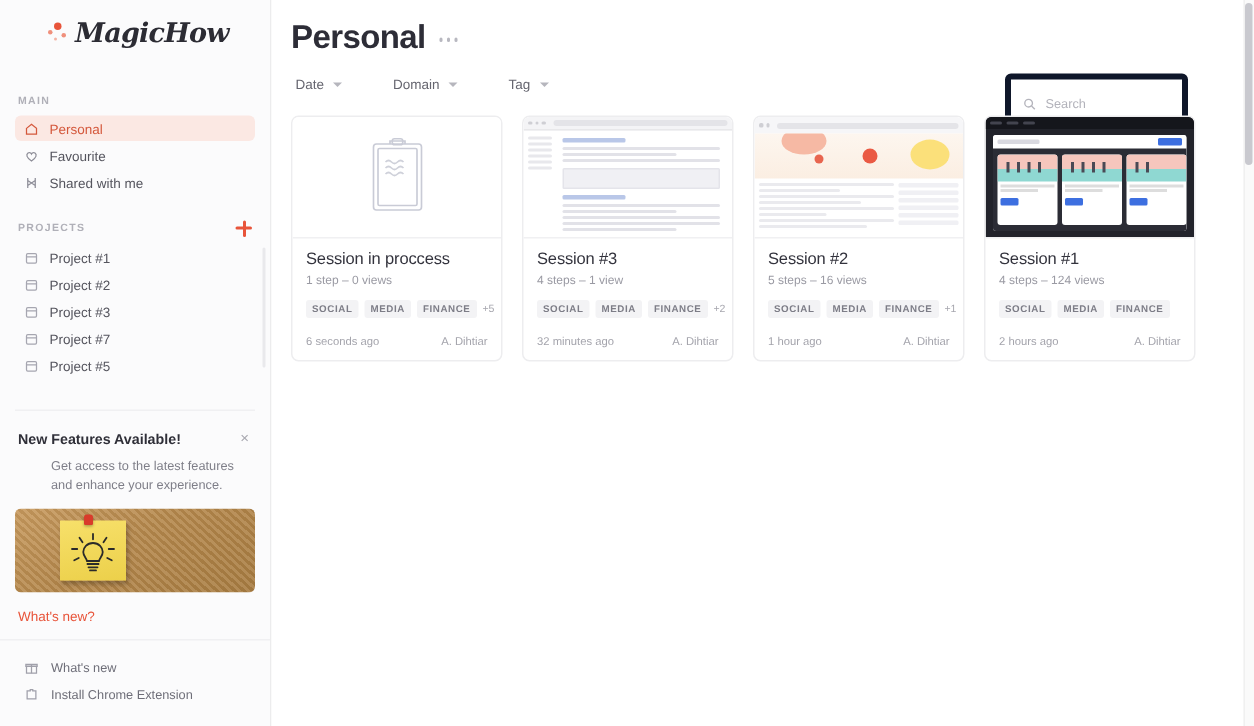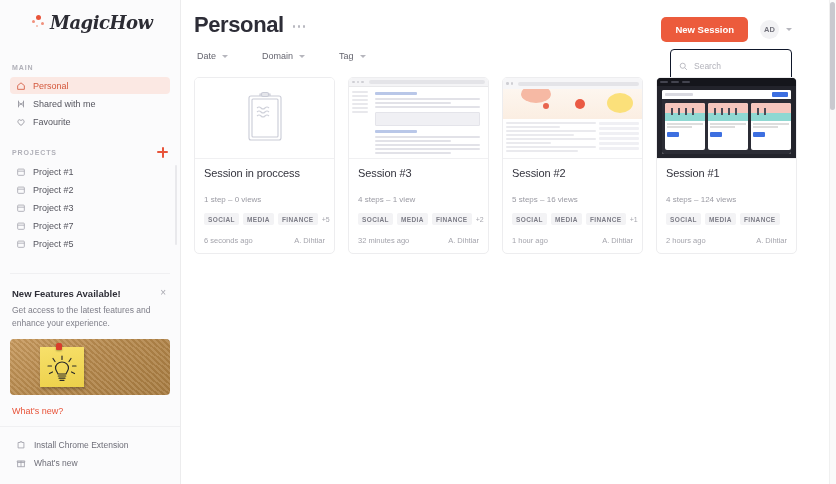--- a/index.html
+++ b/index.html
@@ -110,21 +110,21 @@
     display:flex; align-items:flex-start; justify-content:space-between;
     padding: 0 2px;
   }
   .promo-title { font-size: 9.5px; font-weight: 700; color: #2f2f38; }
   .promo-x {
     font-size: 10px; color: #a8a8b0; line-height: 1; cursor: pointer;
     padding: 0 2px;
   }
   .promo-body {
     font-size: 8.5px; color: #7e7e88; line-height: 1.5;
-    margin-top: 5px; padding: 0 2px;
+    margin-top: 5px; padding: 0 2px; margin-left: 22px;
   }
   .promo-img {
     margin-top: 9px; height: 56px; border-radius: 4px;
     background:
       repeating-linear-gradient(42deg, rgba(255,255,255,.10) 0 2px, rgba(0,0,0,.05) 2px 4px),
       linear-gradient(150deg,#c89a5e 0%, #b5884c 45%, #a87c41 100%);
     position: relative; overflow: hidden;
   }
   .sticky {
     position: absolute; left: 30px; top: 8px;
@@ -191,21 +191,21 @@
     display:flex; align-items:center; gap: 34px;
   }
   .filter {
     display:flex; align-items:center; gap:6px;
     font-size: 9px; color: #65656f; cursor: pointer;
   }
 
   .search-box {
     position:absolute; right: 44px; top: 49px;
     width: 122px; height: 20px;
-    border: 1px solid #0f172a; border-radius: 4px;
+    border: 4px solid #0f172a; border-radius: 4px;
     background:#fff; display:flex; align-items:center; gap:6px;
     padding: 16px 8px;
   }
   .search-ph { font-size: 8.5px; color: #b2b2ba; }
 
   
   .cards {
     position:absolute; left: 13px; top: 77px;
     display:flex; gap: 13px;
   }
@@ -216,21 +216,21 @@
   }
   .thumb {
     height: 81px; border-bottom: 1px solid #f0f0f2;
     position: relative; overflow: hidden; background: #fff;
   }
   .card-body { padding: 8px 9px 8px 9px; }
   .card-title {
     font-size: 11px; color: #33333d; font-weight: 400;
     letter-spacing: -0.1px;
   }
-  .card-meta { font-size: 8px; color: #9a9aa3; margin-top: 16px; }
+  .card-meta { font-size: 8px; color: #9a9aa3; margin-top: 3px; }
   .tags { display:flex; align-items:center; gap:4px; margin-top: 9px; }
   .tag {
     background:#f3f3f5; color:#7d7d87;
     font-size: 6.5px; letter-spacing: 0.4px; font-weight: 600;
     padding: 2.5px 4px; border-radius: 2px;
   }
   .tag-more { font-size: 7px; color:#a6a6ae; }
   .card-foot {
     display:flex; justify-content:space-between; align-items:center;
     margin-top: 11px; font-size: 7.5px; color:#a4a4ac;
@@ -312,29 +312,29 @@
 
     <nav class="nav-list">
       <div class="nav-item active">
         <svg class="nav-ico" viewBox="0 0 12 12" fill="none" stroke="#d4583c" stroke-width="1">
           <path d="M2 5.5 L6 2.2 L10 5.5 V10 H2 Z"></path>
         </svg>
         <span>Personal</span>
       </div>
       <div class="nav-item">
         <svg class="nav-ico" viewBox="0 0 12 12" fill="none" stroke="#8e8e98" stroke-width="1">
-          <path d="M3 2 L3 10 M9 2 L9 10 M3 4 L9 8 M3 8 L9 4"></path>
-        </svg>
-        <span>Shared with me</span>
+          <path d="M6 10 C2 7.5 1.5 4.8 3.2 3.6 C4.4 2.8 5.6 3.6 6 4.4 C6.4 3.6 7.6 2.8 8.8 3.6 C10.5 4.8 10 7.5 6 10 Z"></path>
+        </svg>
+        <span>Favourite</span>
       </div>
       <div class="nav-item">
         <svg class="nav-ico" viewBox="0 0 12 12" fill="none" stroke="#8e8e98" stroke-width="1">
-          <path d="M6 10 C2 7.5 1.5 4.8 3.2 3.6 C4.4 2.8 5.6 3.6 6 4.4 C6.4 3.6 7.6 2.8 8.8 3.6 C10.5 4.8 10 7.5 6 10 Z"></path>
-        </svg>
-        <span>Favourite</span>
+          <path d="M3 2 L3 10 M9 2 L9 10 M3 4 L9 8 M3 8 L9 4"></path>
+        </svg>
+        <span>Shared with me</span>
       </div>
     </nav>
 
     <div class="sec-label proj-sec">
       <span>PROJECTS</span>
       <span class="plus-btn"></span>
     </div>
 
     <div class="proj-list">
       <div class="sb-track"></div>
@@ -391,52 +391,45 @@
             <path d="M45 12 V15.5 M36 14.5 L38 17.5 M54 14.5 L52 17.5 M31 22 H34.5 M55.5 22 H59 M32.5 29.5 L35.5 28 M57.5 29.5 L54.5 28"></path>
           </g>
         </svg>
       </div>
       <div class="promo-link">What's new?</div>
     </div>
 
     <div class="sb-footer">
       <div class="foot-item">
         <svg class="nav-ico" viewBox="0 0 12 12" fill="none" stroke="#a0a0aa" stroke-width="1">
-          <path d="M2.5 3 H5 V2 H7 V3 H9.5 V9.5 H2.5 Z"></path>
-        </svg>
-        <span>Install Chrome Extension</span>
+          <rect x="2" y="5" width="8" height="5.5"></rect>
+            <path d="M1.5 3.5 H10.5 V5 H1.5 Z M6 3.5 V10.5"></path>
+        </svg>
+        <span>What's new</span>
       </div>
       <div class="foot-item">
         <svg class="nav-ico" viewBox="0 0 12 12" fill="none" stroke="#a0a0aa" stroke-width="1">
-          <rect x="2" y="5" width="8" height="5.5"></rect>
-            <path d="M1.5 3.5 H10.5 V5 H1.5 Z M6 3.5 V10.5"></path>
-        </svg>
-        <span>What's new</span>
+          <path d="M2.5 3 H5 V2 H7 V3 H9.5 V9.5 H2.5 Z"></path>
+        </svg>
+        <span>Install Chrome Extension</span>
       </div>
     </div>
   </aside>
 
   <main class="main">
 
     <div class="main-head">
       <span class="page-title">Personal</span>
       <span class="dots">
           <i></i>
           <i></i>
           <i></i>
         </span>
     </div>
 
-    <div class="topright">
-      <button class="new-session">New Session</button>
-      <span class="avatar-wrap">
-        <span class="avatar">AD</span>
-        <span class="chev"></span>
-      </span>
-    </div>
 
     <div class="filters">
       <span class="filter">
         <span>Date</span>
         <span class="chev"></span>
       </span>
       <span class="filter">
         <span>Domain</span>
         <span class="chev"></span>
       </span>

